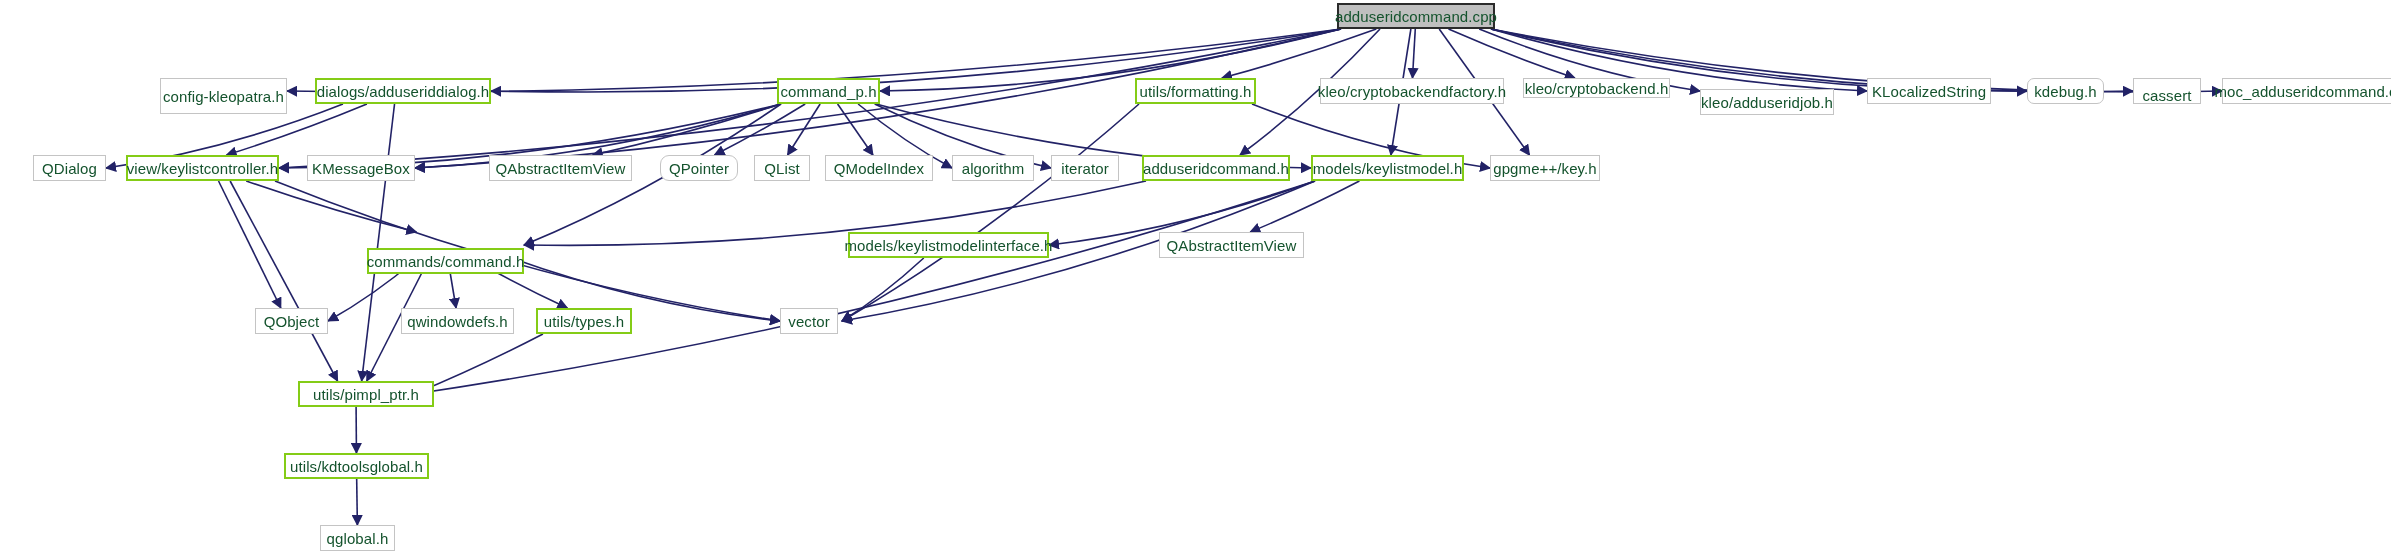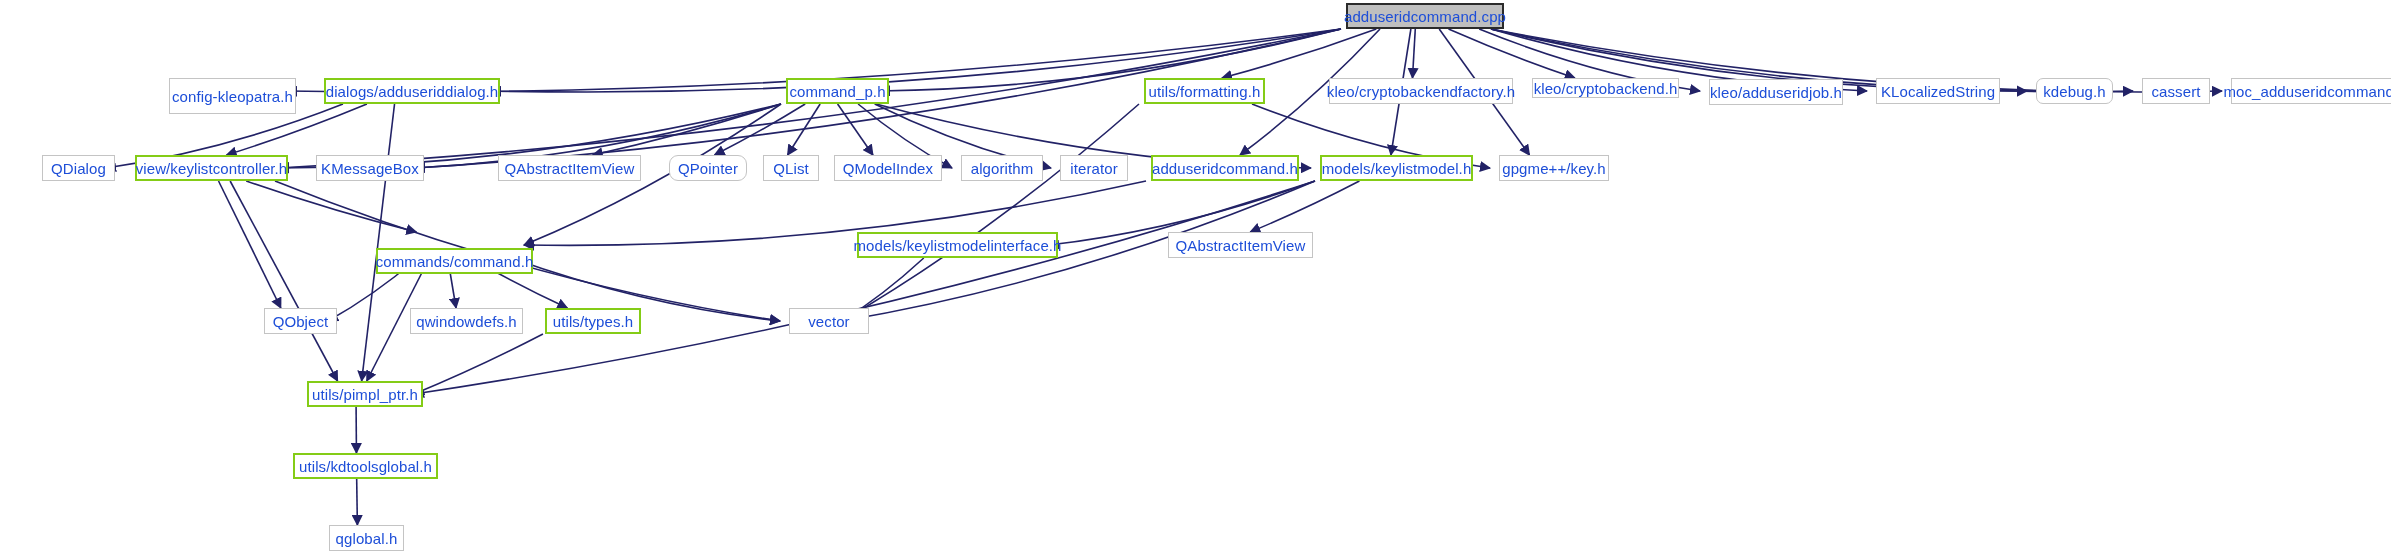--- a/index.html
+++ b/index.html
@@ -25,27 +25,26 @@
   }
   .node {
     position: absolute;
     box-sizing: border-box;
     display: flex;
     align-items: center;
     justify-content: center;
     white-space: nowrap;
     background: #ffffff;
     border: 1px solid #c4c4c4;
-    color: #1d4ed8;
+    color: #14532d;
     font-size: 15px;
     line-height: 1;
     height: 26px;
     padding: 0 9px;
     letter-spacing: 0.1px;
-    margin-left: 9px;
   }
   .node.bold {
     border: 2px solid #84cc16;
   }
   .node.root {
     background: #bfbfbf;
     border: 2px solid #2b2b2b;
   }
   .node-label {
     display: block;
@@ -127,30 +126,30 @@
       </div>
       <div class="node bold" style="left: 1135px; top: 78px; width: 121px; height: 26px;">
         <span class="node-label">utils/formatting.h</span>
       </div>
       <div class="node" style="left: 1320px; top: 78px; width: 184px; height: 26px;">
         <span class="node-label">kleo/cryptobackendfactory.h</span>
       </div>
       <div class="node" style="left: 1523px; top: 78px; width: 147px; height: 20px;">
         <span class="node-label">kleo/cryptobackend.h</span>
       </div>
-      <div class="node" style="left: 1700px; top: 79px; width: 134px; height: 26px;">
+      <div class="node" style="left: 1700px; top: 89px; width: 134px; height: 26px;">
         <span class="node-label">kleo/adduseridjob.h</span>
       </div>
       <div class="node" style="left: 1867px; top: 78px; width: 124px; height: 26px;">
         <span class="node-label">KLocalizedString</span>
       </div>
       <div class="node" style="left: 2027px; top: 78px; width: 77px; height: 26px; border-radius: 7px;">
         <span class="node-label">kdebug.h</span>
       </div>
-      <div class="node" style="left: 2133px; top: 78px; width: 68px; height: 26px;">
+      <div class="node" style="left: 2133px; top: 78px; width: 68px; height: 26px; align-items: flex-end;">
         <span class="node-label">cassert</span>
       </div>
       <div class="node" style="left: 2222px; top: 78px; width: 184px; height: 26px;">
         <span class="node-label">moc_adduseridcommand.cpp</span>
       </div>
       <div class="node" style="left: 33px; top: 155px; width: 73px; height: 26px;">
         <span class="node-label">QDialog</span>
       </div>
       <div class="node bold" style="left: 126px; top: 155px; width: 153px; height: 26px;">
         <span class="node-label">view/keylistcontroller.h</span>
@@ -196,24 +195,24 @@
       </div>
       <div class="node" style="left: 255px; top: 308px; width: 73px; height: 26px;">
         <span class="node-label">QObject</span>
       </div>
       <div class="node" style="left: 401px; top: 308px; width: 113px; height: 26px;">
         <span class="node-label">qwindowdefs.h</span>
       </div>
       <div class="node bold" style="left: 536px; top: 308px; width: 96px; height: 26px;">
         <span class="node-label">utils/types.h</span>
       </div>
-      <div class="node" style="left: 780px; top: 308px; width: 80px; height: 26px;">
+      <div class="node" style="left: 780px; top: 308px; width: 58px; height: 26px;">
         <span class="node-label">vector</span>
       </div>
-      <div class="node bold" style="left: 298px; top: 381px; width: 116px; height: 26px;">
+      <div class="node bold" style="left: 298px; top: 381px; width: 136px; height: 26px;">
         <span class="node-label">utils/pimpl_ptr.h</span>
       </div>
       <div class="node bold" style="left: 284px; top: 453px; width: 145px; height: 26px;">
         <span class="node-label">utils/kdtoolsglobal.h</span>
       </div>
       <div class="node" style="left: 320px; top: 525px; width: 75px; height: 26px;">
         <span class="node-label">qglobal.h</span>
       </div>
     </div>
 </div>

